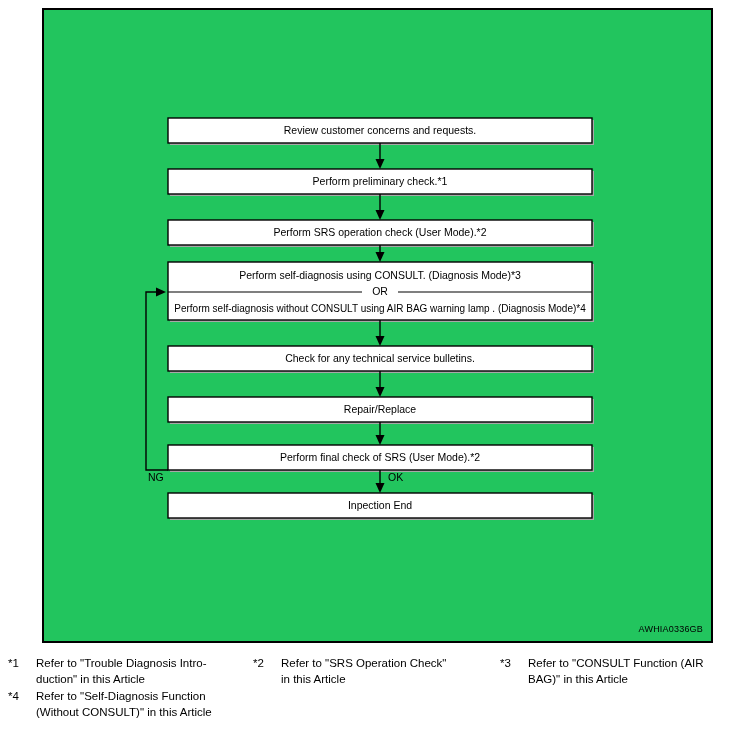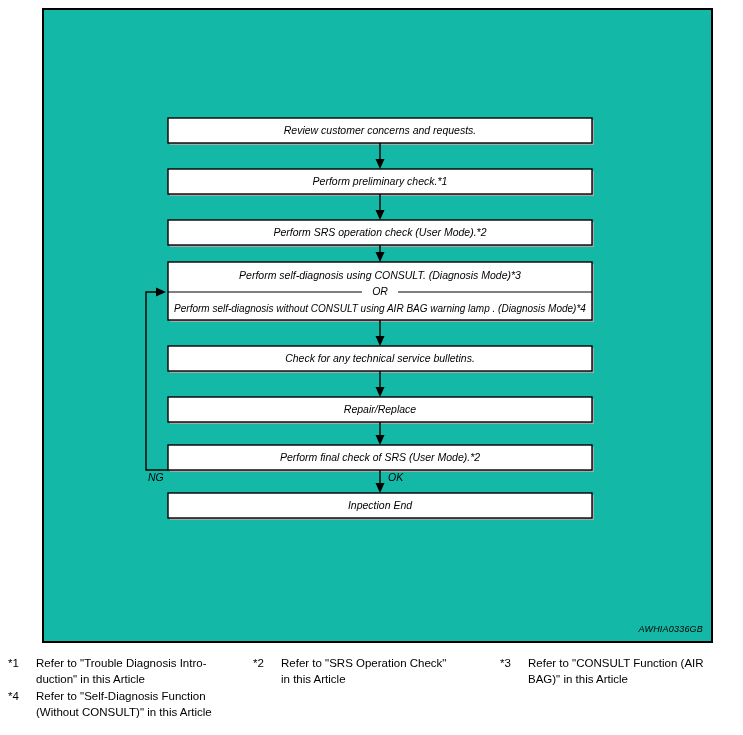--- a/index.html
+++ b/index.html
@@ -18,22 +18,21 @@
 
   
   #diagram-frame {
     position: absolute;
     left: 42px;
     top: 8px;
     width: 671px;
     height: 635px;
     border: 2px solid #000000;
     box-sizing: border-box;
-    background: #14b8a6;
-    font-style: italic;
+    background: #22c55e;
   }
 
   #flow-svg {
     position: absolute;
     left: 0;
     top: 0;
   }
 
   
   .box-fill {

